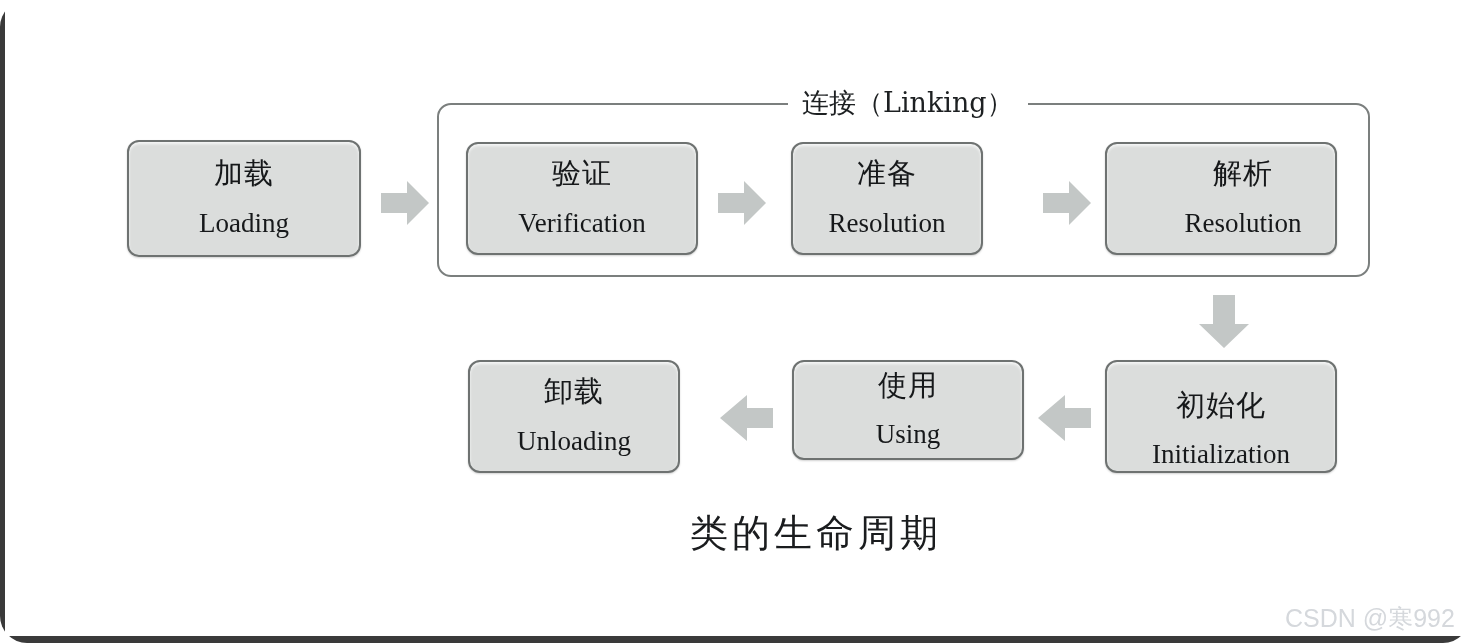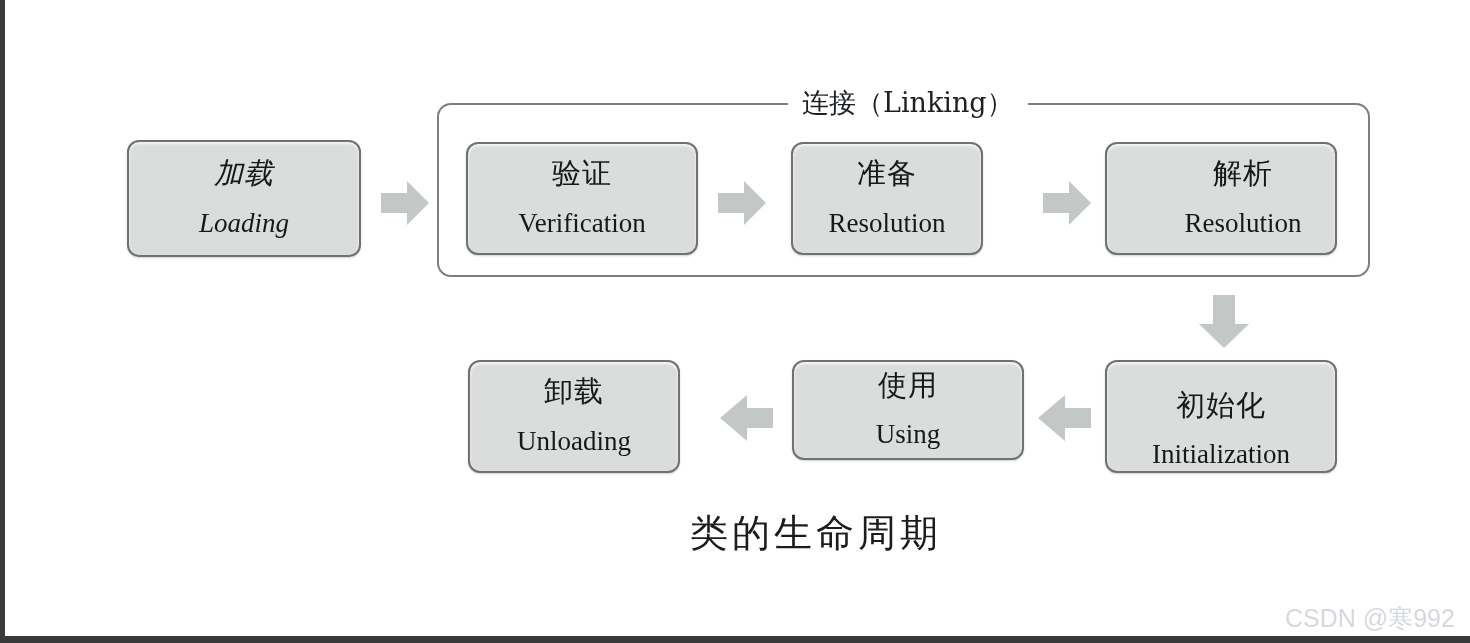--- a/index.html
+++ b/index.html
@@ -9,20 +9,21 @@
   }
   body {
     font-family: "Liberation Serif", "DejaVu Serif", serif;
   }
   #canvas {
     position: relative;
     width: 1470px;
     height: 643px;
     background: #ffffff;
     overflow: hidden;
+    border-radius: 27px;
   }
 
   
   .edge-strip-left {
     position: absolute;
     left: 0; top: 0;
     width: 5px; height: 643px;
     background: #3a3a3a;
   }
   .edge-strip-bottom {
@@ -106,21 +107,21 @@
 </head>
 <body>
 
 <div id="canvas">
 
   <div class="edge-strip-left"></div>
 
   <div class="linking-group" style="left:437px; top:103px; width:933px; height:174px;"></div>
   <div class="linking-label" style="left:788px; top:85px;">连接（Linking）</div>
 
-  <div class="stage-box" style="left:127px; top:140px; width:234px; height:117px;font-style:italic;">
+  <div class="stage-box" style="left:127px; top:140px; width:234px; height:117px;">
     <span class="stage-cn">加载</span>
     <span class="stage-en">Loading</span>
   </div>
 
   <div class="stage-box" style="left:466px; top:142px; width:232px; height:113px;">
     <span class="stage-cn">验证</span>
     <span class="stage-en">Verification</span>
   </div>
 
   <div class="stage-box" style="left:791px; top:142px; width:192px; height:113px;">

